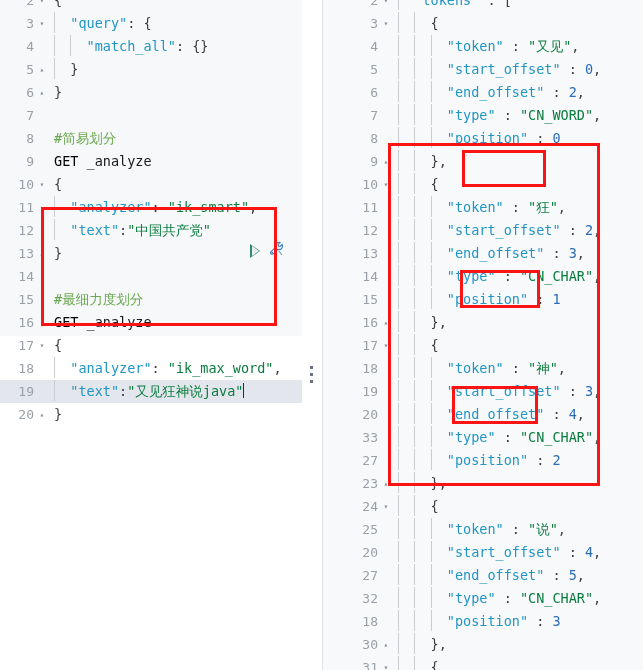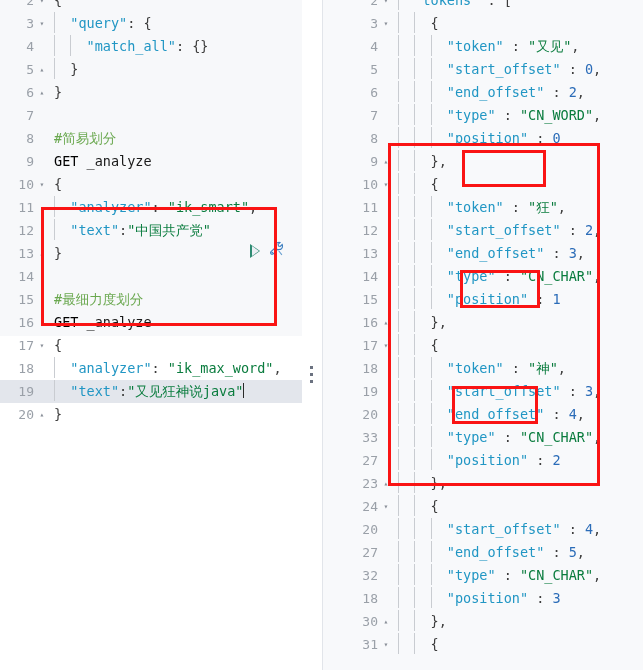--- a/index.html
+++ b/index.html
@@ -255,20 +255,21 @@
         <div class="line"><span class="ln">15</span><span class="fold"></span><span class="code"><span class="indent-guide" style="width:2ch"></span><span class="indent-guide" style="width:2ch"></span><span class="indent-guide" style="width:2ch"></span><span class="k-key">"position"</span><span class="k-punct"> : </span><span class="k-num">1</span></span></div>
         <div class="line"><span class="ln">16</span><span class="fold">▴</span><span class="code"><span class="indent-guide" style="width:2ch"></span><span class="indent-guide" style="width:2ch"></span><span class="k-punct">},</span></span></div>
         <div class="line"><span class="ln">17</span><span class="fold">▾</span><span class="code"><span class="indent-guide" style="width:2ch"></span><span class="indent-guide" style="width:2ch"></span><span class="k-punct">{</span></span></div>
         <div class="line"><span class="ln">18</span><span class="fold"></span><span class="code"><span class="indent-guide" style="width:2ch"></span><span class="indent-guide" style="width:2ch"></span><span class="indent-guide" style="width:2ch"></span><span class="k-key">"token"</span><span class="k-punct"> : </span><span class="k-str">"神"</span><span class="k-punct">,</span></span></div>
         <div class="line"><span class="ln">19</span><span class="fold"></span><span class="code"><span class="indent-guide" style="width:2ch"></span><span class="indent-guide" style="width:2ch"></span><span class="indent-guide" style="width:2ch"></span><span class="k-key">"start_offset"</span><span class="k-punct"> : </span><span class="k-num">3</span><span class="k-punct">,</span></span></div>
         <div class="line"><span class="ln">20</span><span class="fold"></span><span class="code"><span class="indent-guide" style="width:2ch"></span><span class="indent-guide" style="width:2ch"></span><span class="indent-guide" style="width:2ch"></span><span class="k-key">"end_offset"</span><span class="k-punct"> : </span><span class="k-num">4</span><span class="k-punct">,</span></span></div>
         <div class="line"><span class="ln">33</span><span class="fold"></span><span class="code"><span class="indent-guide" style="width:2ch"></span><span class="indent-guide" style="width:2ch"></span><span class="indent-guide" style="width:2ch"></span><span class="k-key">"type"</span><span class="k-punct"> : </span><span class="k-str">"CN_CHAR"</span><span class="k-punct">,</span></span></div>
         <div class="line"><span class="ln">27</span><span class="fold"></span><span class="code"><span class="indent-guide" style="width:2ch"></span><span class="indent-guide" style="width:2ch"></span><span class="indent-guide" style="width:2ch"></span><span class="k-key">"position"</span><span class="k-punct"> : </span><span class="k-num">2</span></span></div>
         <div class="line"><span class="ln">23</span><span class="fold">▴</span><span class="code"><span class="indent-guide" style="width:2ch"></span><span class="indent-guide" style="width:2ch"></span><span class="k-punct">},</span></span></div>
         <div class="line"><span class="ln">24</span><span class="fold">▾</span><span class="code"><span class="indent-guide" style="width:2ch"></span><span class="indent-guide" style="width:2ch"></span><span class="k-punct">{</span></span></div>
+        <div class="line"><span class="ln">25</span><span class="fold"></span><span class="code"><span class="indent-guide" style="width:2ch"></span><span class="indent-guide" style="width:2ch"></span><span class="indent-guide" style="width:2ch"></span><span class="k-key">"token"</span><span class="k-punct"> : </span><span class="k-str">"说"</span><span class="k-punct">,</span></span></div>
         <div class="line"><span class="ln">20</span><span class="fold"></span><span class="code"><span class="indent-guide" style="width:2ch"></span><span class="indent-guide" style="width:2ch"></span><span class="indent-guide" style="width:2ch"></span><span class="k-key">"start_offset"</span><span class="k-punct"> : </span><span class="k-num">4</span><span class="k-punct">,</span></span></div>
         <div class="line"><span class="ln">27</span><span class="fold"></span><span class="code"><span class="indent-guide" style="width:2ch"></span><span class="indent-guide" style="width:2ch"></span><span class="indent-guide" style="width:2ch"></span><span class="k-key">"end_offset"</span><span class="k-punct"> : </span><span class="k-num">5</span><span class="k-punct">,</span></span></div>
         <div class="line"><span class="ln">32</span><span class="fold"></span><span class="code"><span class="indent-guide" style="width:2ch"></span><span class="indent-guide" style="width:2ch"></span><span class="indent-guide" style="width:2ch"></span><span class="k-key">"type"</span><span class="k-punct"> : </span><span class="k-str">"CN_CHAR"</span><span class="k-punct">,</span></span></div>
         <div class="line"><span class="ln">18</span><span class="fold"></span><span class="code"><span class="indent-guide" style="width:2ch"></span><span class="indent-guide" style="width:2ch"></span><span class="indent-guide" style="width:2ch"></span><span class="k-key">"position"</span><span class="k-punct"> : </span><span class="k-num">3</span></span></div>
         <div class="line"><span class="ln">30</span><span class="fold">▴</span><span class="code"><span class="indent-guide" style="width:2ch"></span><span class="indent-guide" style="width:2ch"></span><span class="k-punct">},</span></span></div>
         <div class="line"><span class="ln">31</span><span class="fold">▾</span><span class="code"><span class="indent-guide" style="width:2ch"></span><span class="indent-guide" style="width:2ch"></span><span class="k-punct">{</span></span></div>
       </div>
   </div>
 
   <div class="annot" id="r-annot-0" style="left: 388px; top: 143px; width: 212px; height: 343px;"></div>

